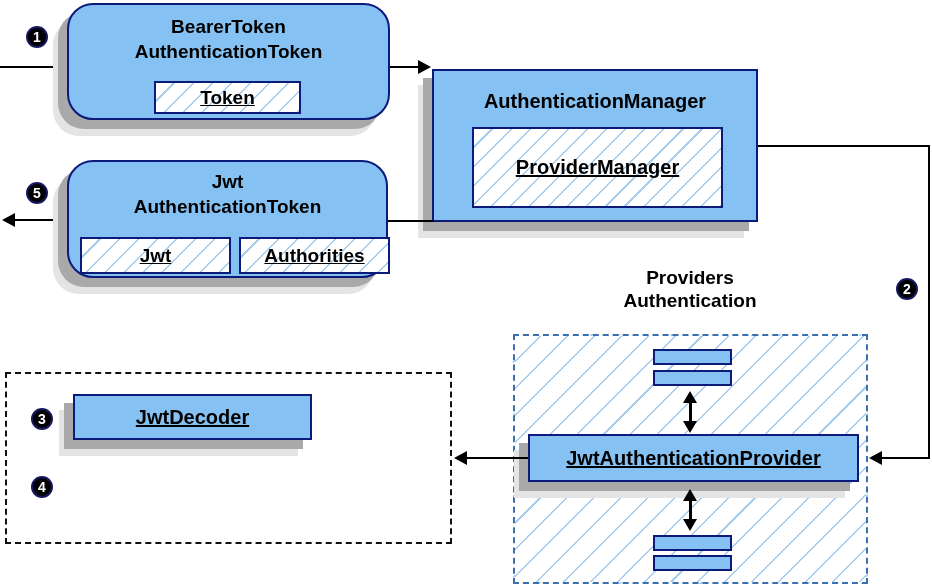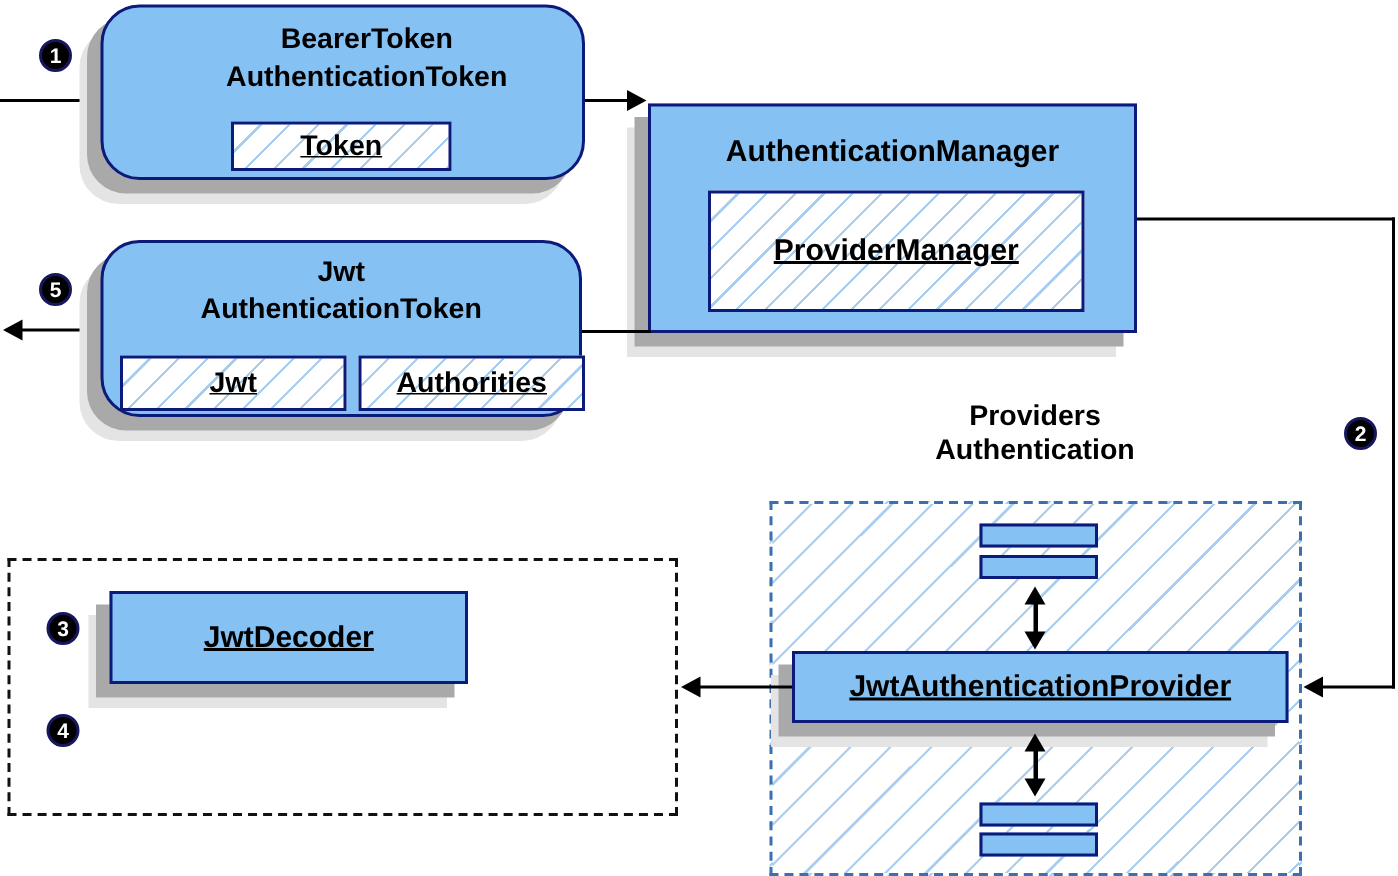--- a/index.html
+++ b/index.html
@@ -83,21 +83,21 @@
 </style>
 </head>
 <body>
 
 <div id="canvas">
 
   <div class="abs badge" style="left:26px; top:26px;">1</div>
   <div class="abs hline" style="left:0; top:66px; width:67px;"></div>
 
   <div class="abs node rounded" style="left:67px; top:3px; width:323px; height:117px;">
-    <div class="abs title" style="left:0; top:9px; width:100%;margin-left:16px;">
+    <div class="abs title" style="left:0; top:9px; width:100%;">
       <div>BearerToken</div>
       <div>AuthenticationToken</div>
     </div>
     <div class="abs hatch label-center" style="left:85px; top:76px; width:147px; height:33px;">Token</div>
   </div>
 
   <div class="abs hline" style="left:390px; top:66px; width:29px;"></div>
   <div class="abs ah-right" style="left:418px; top:60px;"></div>
 
   <div class="abs node" style="left:432px; top:69px; width:326px; height:153px;">
@@ -147,17 +147,17 @@
 
   <div class="abs bar" style="left:653px; top:535px; width:79px; height:16px;"></div>
   <div class="abs bar" style="left:653px; top:555px; width:79px; height:16px;"></div>
 
   <div class="abs hline" style="left:466px; top:457px; width:62px;"></div>
   <div class="abs ah-left" style="left:454px; top:451px;"></div>
 
   <div class="abs dotted-group" style="left:5px; top:372px; width:447px; height:172px;"></div>
 
   <div class="abs badge" style="left:31px; top:408px;">3</div>
-  <div class="abs node label-center label-lg" style="left:73px; top:394px; width:239px; height:62px;">JwtDecoder</div>
+  <div class="abs node label-center label-lg" style="left:73px; top:394px; width:239px; height:46px;">JwtDecoder</div>
 
   <div class="abs badge" style="left:31px; top:476px;">4</div>
 
 </div>
 
 </body></html>

